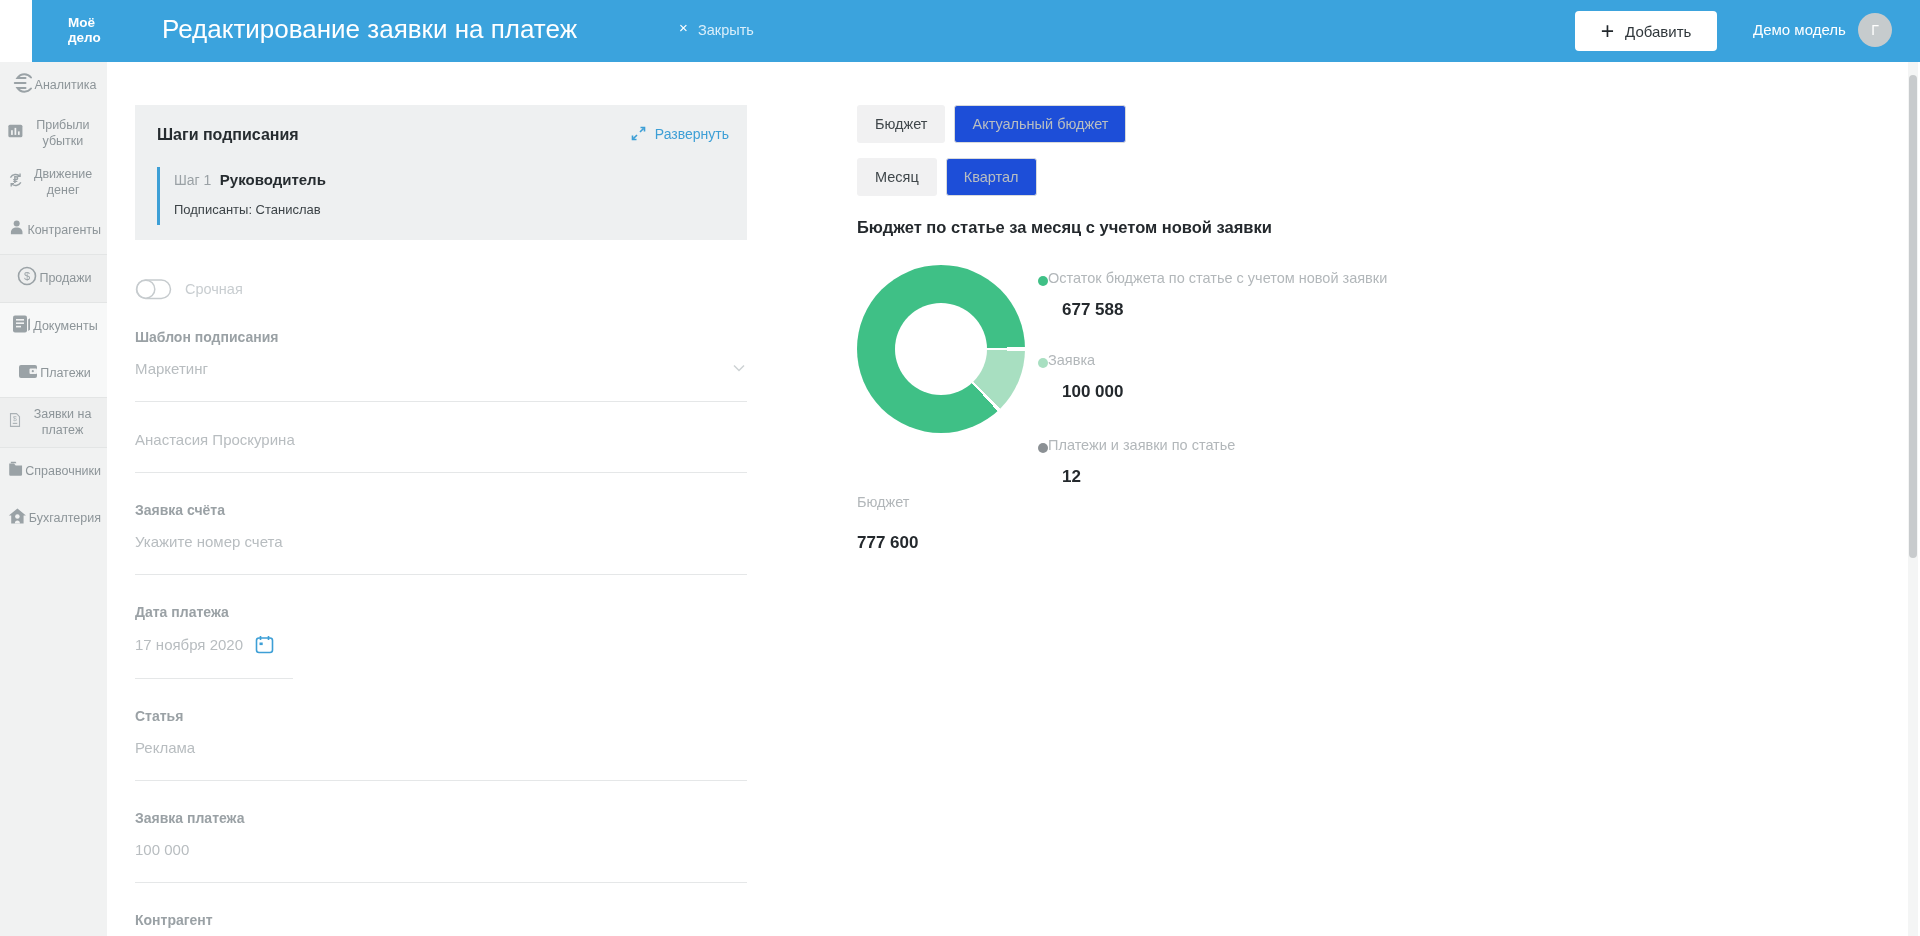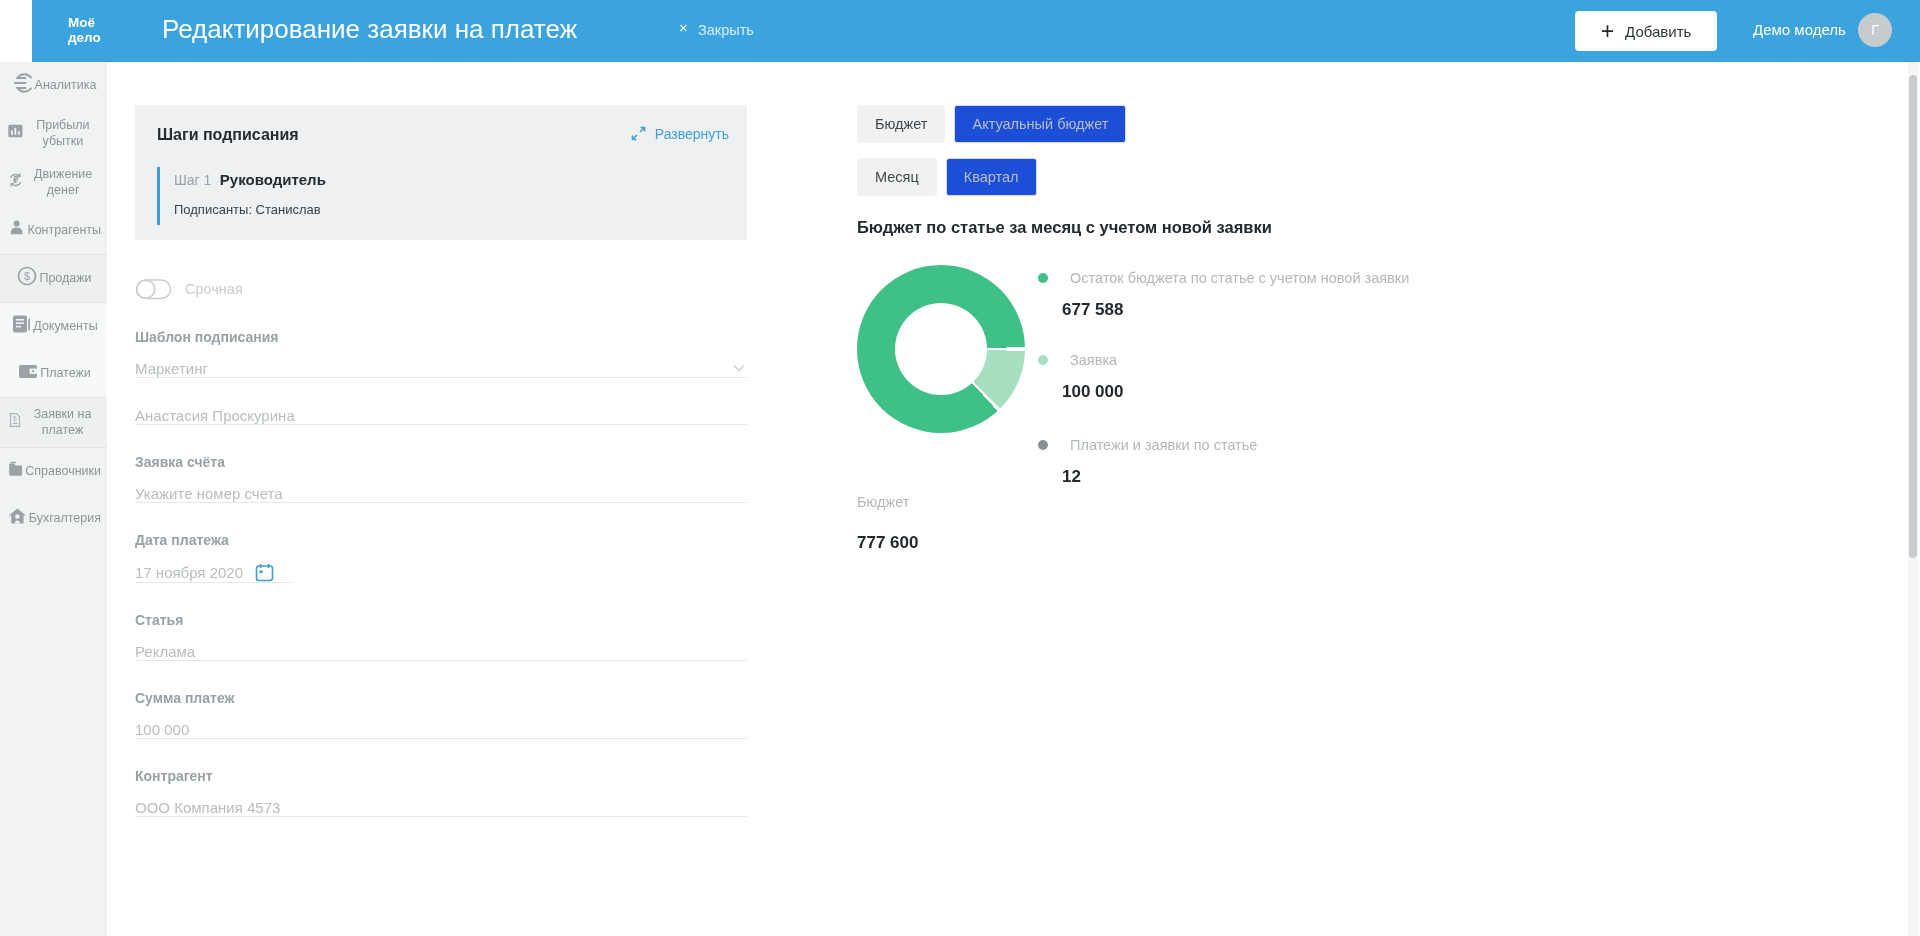--- a/index.html
+++ b/index.html
@@ -41,21 +41,21 @@
           color:#3d9fd6;font-size:14px;cursor:pointer;}
   .step{position:absolute;left:22px;top:62px;border-left:3px solid #3d9fd6;padding:4px 0 8px 14px;}
   .step-label{color:#9aa1a5;font-size:14px;}
   .step-role{color:#262c30;font-size:15px;font-weight:700;margin-left:4px;}
   .step-signers{margin-top:13px;font-size:13px;color:#3c4347;}
 
   .toggle-row{margin-top:38px;display:flex;align-items:center;gap:12px;color:#c8cdd0;font-size:14.5px;cursor:pointer;}
 
   .field{margin-top:29px;}
   .field-label{color:#9aa1a5;font-weight:700;font-size:14px;}
-  .field-value{position:relative;margin-top:15px;padding-bottom:0;border-bottom:1px solid #e5e7e8;
+  .field-value{position:relative;margin-top:15px;padding-bottom:24px;border-bottom:1px solid #e5e7e8;
                color:#b8bdc0;font-size:15px;cursor:text;}
   .field-value.short{width:158px;}
   .field-value .chev{position:absolute;right:2px;top:4px;}
   .cal-ic{display:inline-block;vertical-align:-4px;margin-left:12px;cursor:pointer;}
 
   
   .right-col{position:absolute;left:750px;top:43px;width:630px;height:780px;}
   .tab-row{position:absolute;left:0;display:flex;gap:9px;}
   .row1{top:0;} .row2{top:53px;}
   .tab{height:36px;padding:0 17px;display:flex;align-items:center;font-size:14.5px;border-radius:3px;
@@ -64,21 +64,21 @@
   .tab.off{background:#1d4ed8;border-color:#d8dadb;color:#b9bec1;}
 
   .chart-title{position:absolute;left:0;top:113px;font-size:16.5px;font-weight:700;color:#24292d;white-space:nowrap;}
 
   .donut{position:absolute;left:0;top:160px;width:168px;height:168px;border-radius:50%;}
   .donut-hole{position:absolute;left:38px;top:38px;width:92px;height:92px;border-radius:50%;background:#fff;}
 
   .legend{position:absolute;left:181px;top:160px;width:440px;}
   .legend-item{position:absolute;left:0;}
   .li-0{top:5px;} .li-1{top:87px;} .li-2{top:172px;}
-  .lrow{display:flex;align-items:center;gap:22px;font-size:14.5px;color:#b2b7ba;white-space:nowrap;}
+  .lrow{display:flex;align-items:flex-end;gap:0;font-size:14.5px;color:#b2b7ba;white-space:nowrap;}
   .dot{width:10px;height:10px;border-radius:50%;flex:0 0 auto;}
   .lvalue{margin-left:24px;margin-top:14px;font-size:17px;font-weight:700;color:#24292d;}
 
   .budget-block{position:absolute;left:0;top:389px;}
   .budget-label{font-size:14.5px;color:#b2b7ba;}
   .budget-value{margin-top:23px;font-size:17px;font-weight:700;color:#24292d;}
 
   
   .sb-track{position:absolute;right:2px;top:62px;bottom:0;width:10px;background:#f4f5f5;}
   .sb-thumb{position:absolute;right:3px;top:75px;width:8px;height:483px;border-radius:4px;background:#c8cbcd;cursor:grab;}
@@ -270,21 +270,21 @@
     </div>
 
     <div class="field">
       <div class="field-label">Статья</div>
       <div class="field-value">
         <span>Реклама</span>
       </div>
     </div>
 
     <div class="field">
-      <div class="field-label">Сумма платеж</div>
+      <div class="field-label">Заявка платежа</div>
       <div class="field-value">
         <span>100 000</span>
       </div>
     </div>
 
     <div class="field">
       <div class="field-label">Контрагент</div>
       <div class="field-value">
         <span>ООО Компания 4573</span>
       </div>

